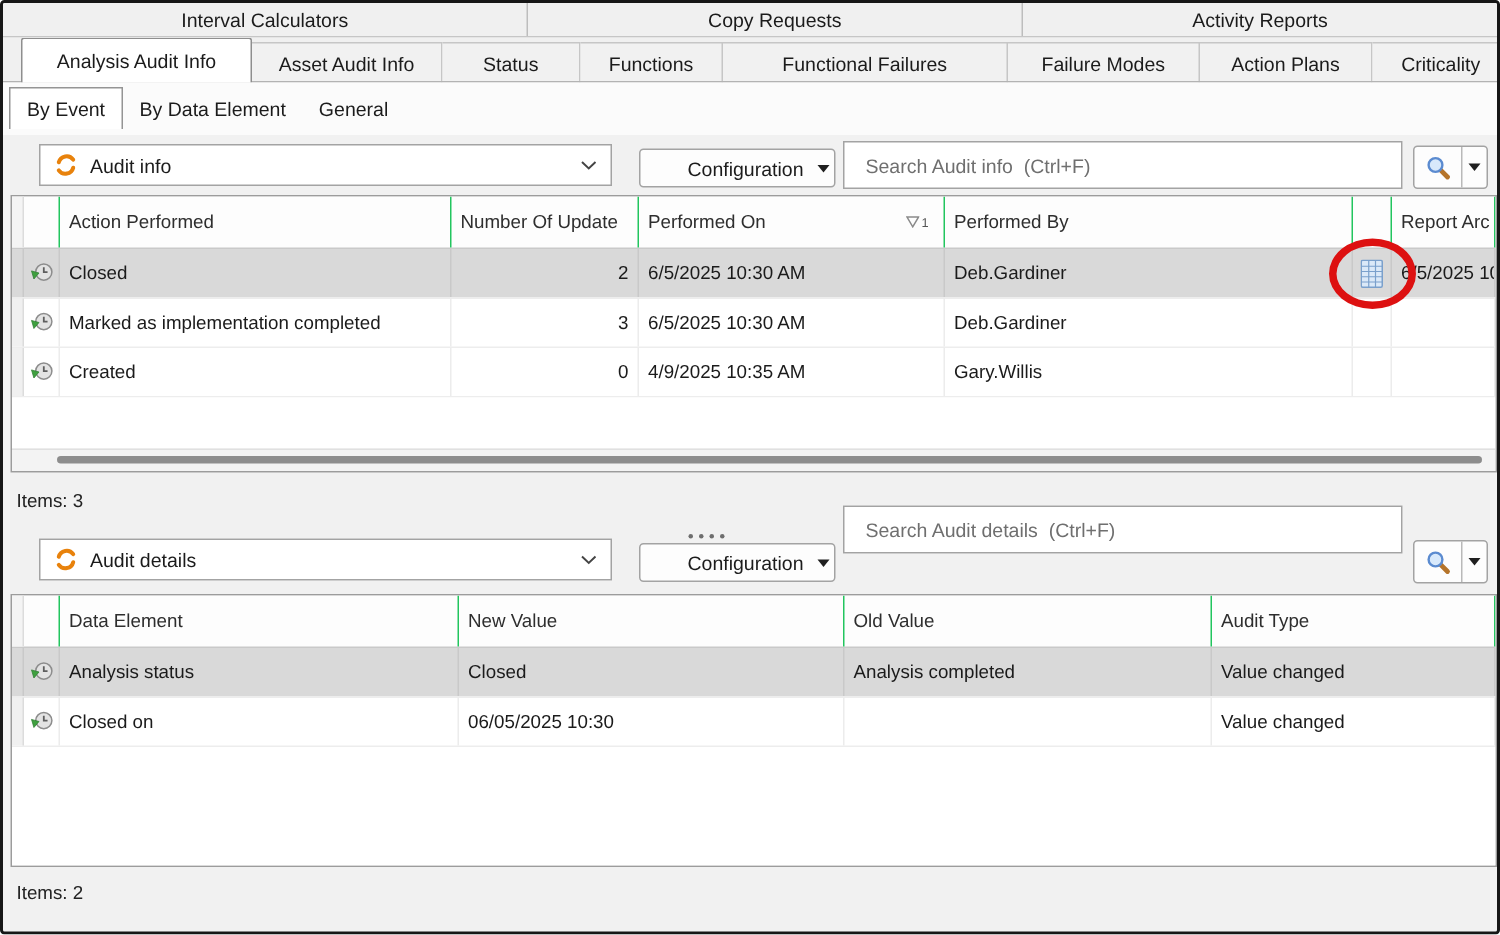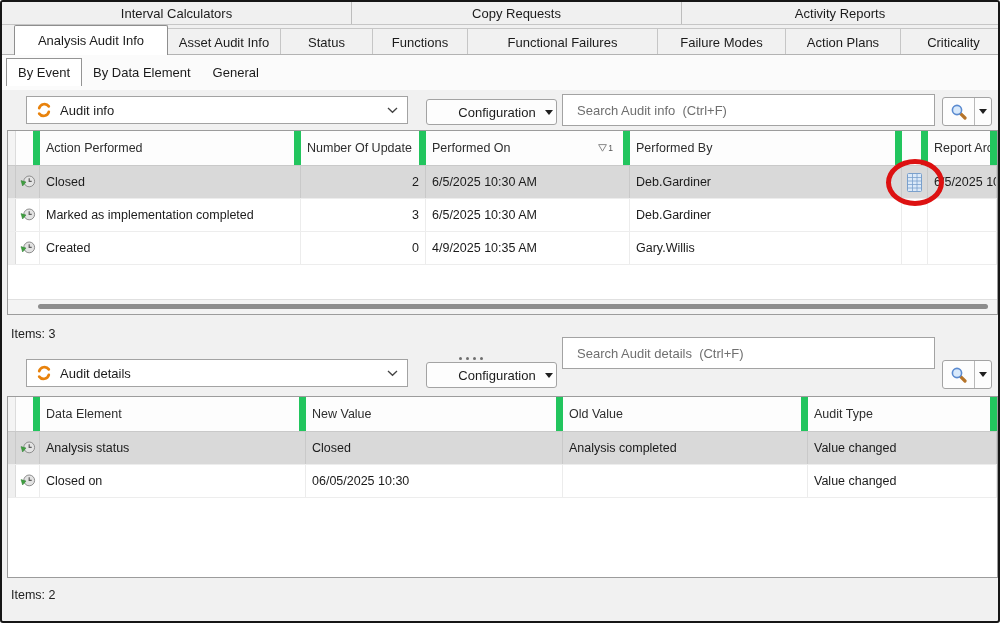--- a/index.html
+++ b/index.html
@@ -11,21 +11,21 @@
          border-bottom:1px solid #c6c6c6;box-sizing:border-box;}
   .tabs1 .tab{box-sizing:border-box;display:flex;align-items:center;justify-content:center;
          font-size:13px;border-right:1px solid #bdbdbd;height:100%;}
   .tabs1 .tw1{width:350px}.tabs1 .tw2{width:330px}.tabs1 .tw3{flex:1;border-right:none;}
   .tabs2{position:absolute;left:0;top:23px;width:100%;height:30px;display:flex;background:#f0f0f0;align-items:flex-end;padding-left:8px;}
   .tabs2::after{content:"";position:absolute;left:0;right:0;bottom:0;height:1px;background:#b3b3b3;}
   .tabs2 .tab{box-sizing:border-box;height:27px;display:flex;align-items:center;justify-content:center;
          font-size:13px;background:#f1f1f1;border:1px solid #c6c6c6;border-left:none;border-bottom:none;}
   .tabs2 .tab.active{height:30px;background:#fff;border:1px solid #8e8e8e;border-bottom:none;
          margin-left:4px;position:relative;z-index:2;border-radius:2px 2px 0 0;}
-  .mw0{width:154px}.mw1{width:113px}.mw2{width:92px}.mw3{width:95px}.mw4{width:190px}
+  .mw0{width:154px}.mw1{width:127px}.mw2{width:92px}.mw3{width:95px}.mw4{width:190px}
   .mw5{width:128px}.mw6{width:115px}.mw7{flex:1;border-right:none!important;}
   .substrip{position:absolute;left:0;top:53px;width:100%;height:35px;background:#fbfbfb;}
   .tabs3{position:absolute;left:4px;top:56px;height:28px;display:flex;z-index:2;}
   .tabs3 .tab{display:flex;align-items:center;justify-content:center;font-size:13px;height:100%;
          box-sizing:border-box;padding:0 11px;}
   .tabs3 .tab.active{background:#fff;border:1px solid #949494;border-bottom:none;}
   
   .combo{position:absolute;left:24px;width:382px;height:28px;box-sizing:border-box;background:#fff;
          border:1px solid #a3a3a3;display:flex;align-items:center;gap:8px;padding:0 9px;font-size:13px;}
   .combo .chev{margin-left:auto;display:flex;align-items:center;}
@@ -40,21 +40,21 @@
          border:1px solid #a3a3a3;border-radius:3px;box-sizing:border-box;}
   .magbtn .mag{width:31px;display:flex;align-items:center;justify-content:center;border-right:1px solid #b9b9b9;}
   .magbtn .arr{flex:1;display:flex;align-items:center;justify-content:center;}
   
   .grid{position:absolute;left:5px;width:991px;background:#fff;border:1px solid #9c9c9c;
         box-sizing:border-box;display:flex;flex-direction:column;overflow:hidden;}
   .row{display:grid;box-sizing:border-box;}
   .g1 .row{grid-template-columns:8px 24px 261px 125px 204px 272px 26px 1fr;}
   .g2 .row{grid-template-columns:8px 24px 266px 257px 245px 1fr;}
   .row.hdr{height:35px;background:#fdfdfd;border-bottom:1px solid #c9c9c9;font-size:12.5px;color:#2e2e2e;flex:0 0 auto;}
-  .hdr .c{border-right:7px solid #22c55e;display:flex;align-items:center;padding:0 6px;
+  .hdr .c{border-right:1px solid #22c55e;display:flex;align-items:center;padding:0 6px;
           box-sizing:border-box;overflow:hidden;white-space:nowrap;}
   .row.data{height:33px;border-bottom:1px solid #ededed;font-size:12.5px;flex:0 0 auto;}
   .data .c{border-right:1px solid #ececec;display:flex;align-items:center;padding:0 6px;
           overflow:hidden;white-space:nowrap;box-sizing:border-box;}
   .c.ind{padding:0;background:#f0f0f0;border-right:1px solid #dcdcdc;}
   .hdr .c.ind{background:#f4f4f4;}
   .c.icn{padding:0;display:flex;align-items:center;justify-content:center;}
   .c.num{justify-content:flex-end;}
   .c.between{justify-content:space-between;}
   .data.sel{background:#d9d9d9;}

